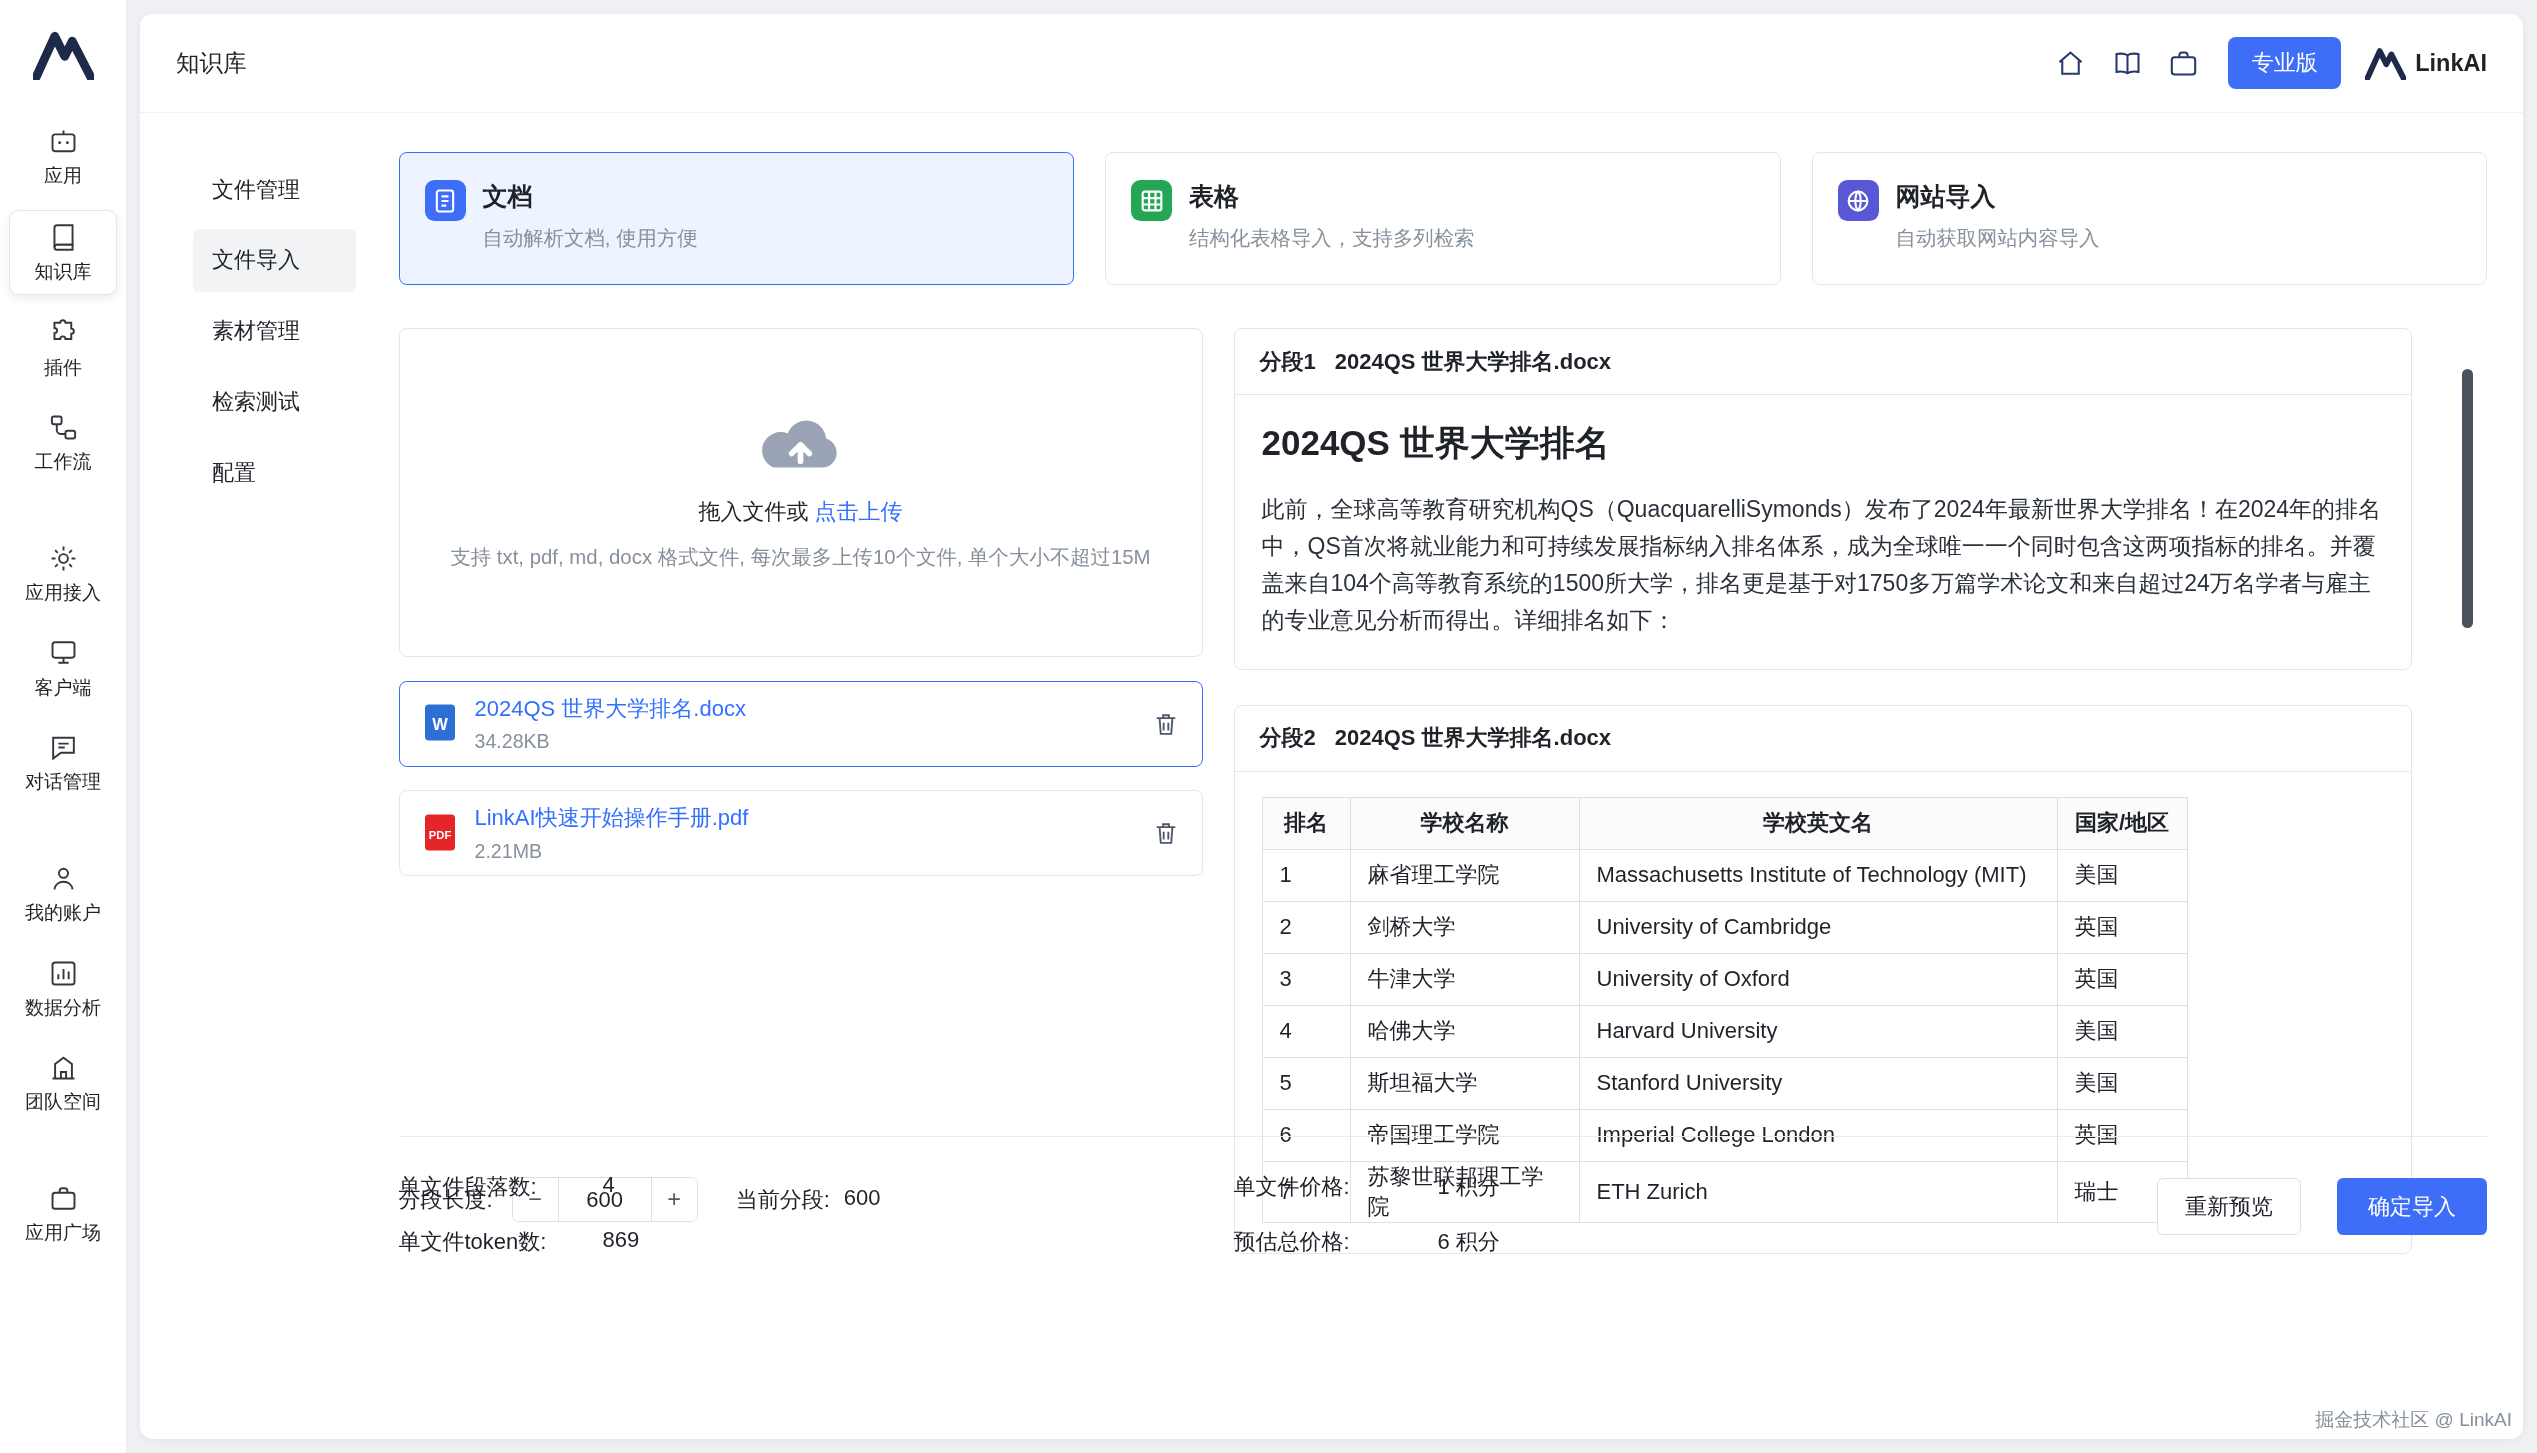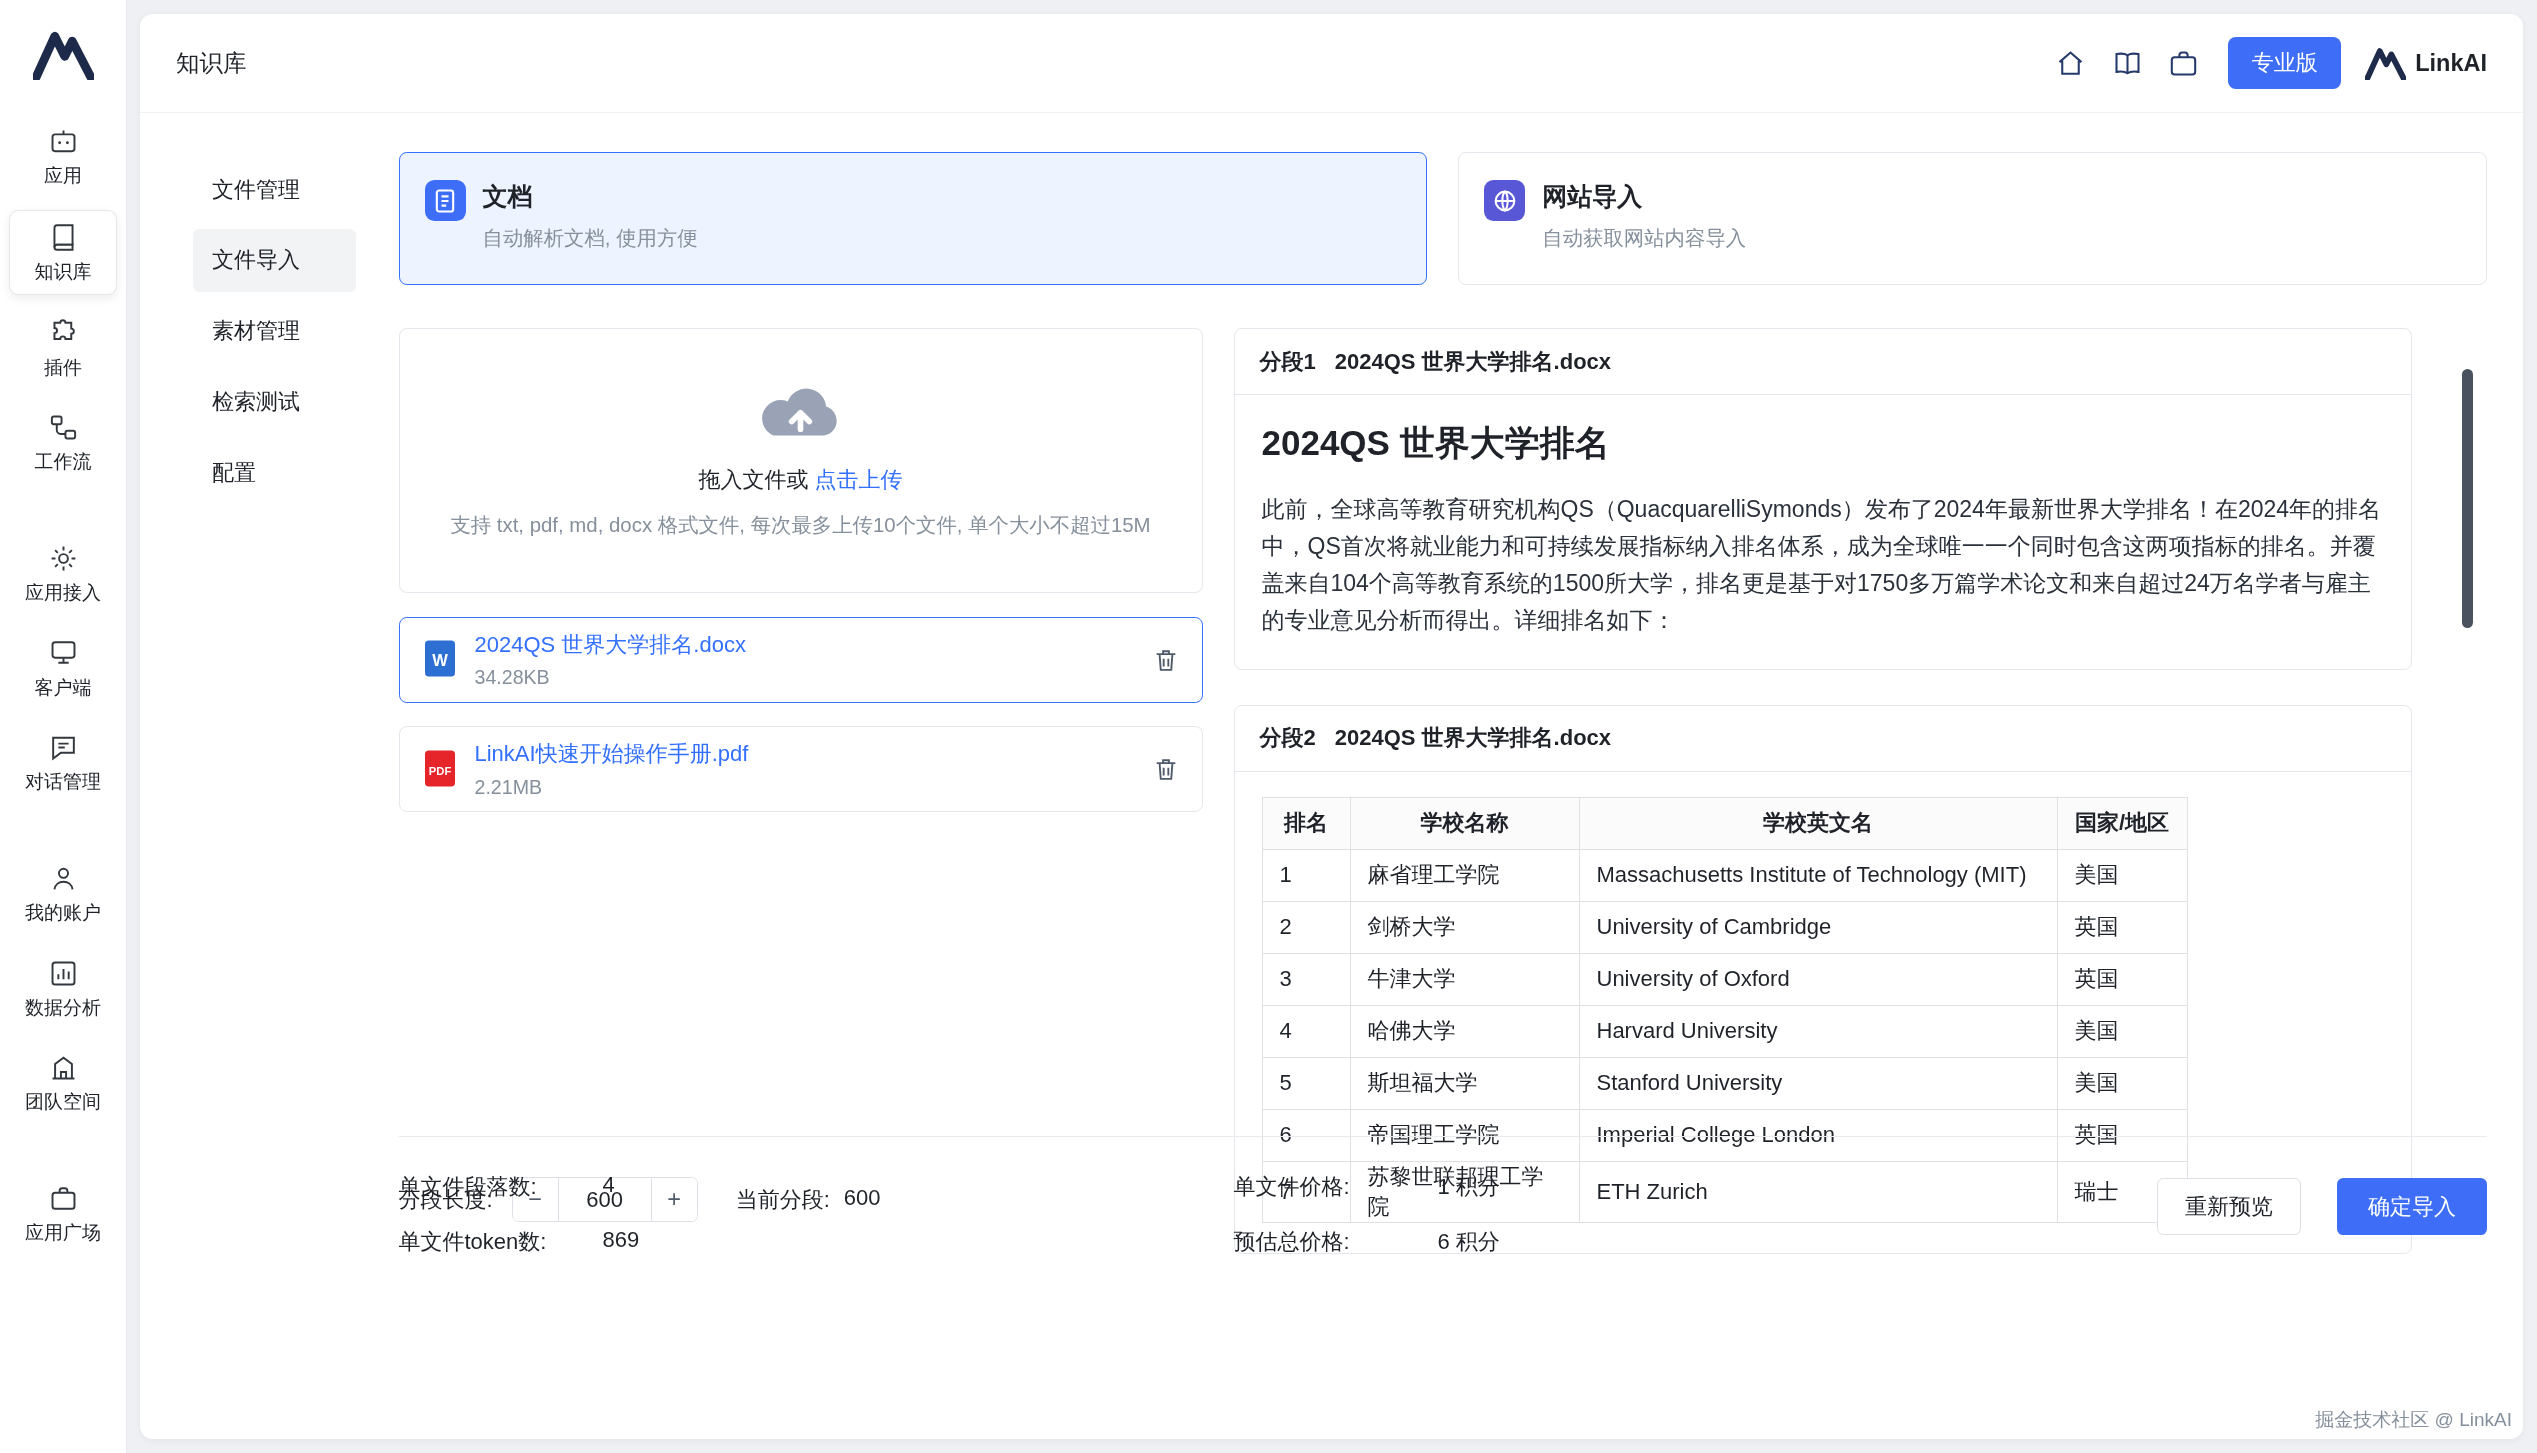--- a/index.html
+++ b/index.html
@@ -73,21 +73,21 @@
   .type-icn.blue { background:#3e6ef7; }
   .type-icn.green { background:#23a757; }
   .type-icn.indigo { background:#5857d6; }
   .type-txt .t { font-size:25px; font-weight:600; margin-bottom:11px; }
   .type-txt .d { font-size:20.4px; color:#86909c; }
 
   
   .workspace { display:flex; gap:31px; margin-top:43px; height:941px; }
   .left-col { width:804px; flex-shrink:0; display:flex; flex-direction:column; }
   .upload-box {
-    height:265px; border:1.6px solid #e5e6eb; border-radius:7.8px;
+    height:329px; border:1.6px solid #e5e6eb; border-radius:7.8px;
     display:flex; flex-direction:column; align-items:center; justify-content:center;
     gap:20.4px; cursor:pointer;
   }
   .upload-line { font-size:22px; color:#1f2329; }
   .upload-link { color:#3370ff; cursor:pointer; }
   .upload-hint { font-size:20.4px; color:#86909c; margin-top:-4.7px; }
   .file-row {
     margin-top:23.5px; height:86px; border:1.6px solid #e5e6eb; border-radius:7.8px;
     display:flex; align-items:center; padding:0 22px; gap:17px; cursor:pointer;
     background:#fff;
@@ -334,20 +334,32 @@
                 <rect x="5" y="3" width="14" height="18" rx="2" fill="none" stroke="#fff" stroke-width="1.8"></rect>
                 <path d="M9 8h6M9 12h6M9 16h4" stroke="#fff" stroke-width="1.8" fill="none"></path>
               </svg>
           </span>
           <span class="type-txt">
             <div class="t">文档</div>
             <div class="d">自动解析文档, 使用方便</div>
           </span>
         </div>
         <div class="type-card">
+          <span class="type-icn green">
+            <svg viewBox="0 0 24 24">
+                <rect x="4" y="4" width="16" height="16" rx="1.5" fill="none" stroke="#fff" stroke-width="1.8"></rect>
+                <path d="M4 9.5h16M4 15h16M9.5 4v16M15 4v16" stroke="#fff" stroke-width="1.8" fill="none"></path>
+              </svg>
+          </span>
+          <span class="type-txt">
+            <div class="t">表格</div>
+            <div class="d">结构化表格导入，支持多列检索</div>
+          </span>
+        </div>
+        <div class="type-card">
           <span class="type-icn indigo">
             <svg viewBox="0 0 24 24">
                 <circle cx="12" cy="12" r="8" fill="none" stroke="#fff" stroke-width="1.8"></circle>
                 <path d="M4 12h16M12 4c3 2.5 3 13.5 0 16-3-2.5-3-13.5 0-16z" fill="none" stroke="#fff" stroke-width="1.8"></path>
               </svg>
           </span>
           <span class="type-txt">
             <div class="t">网站导入</div>
             <div class="d">自动获取网站内容导入</div>
           </span>

